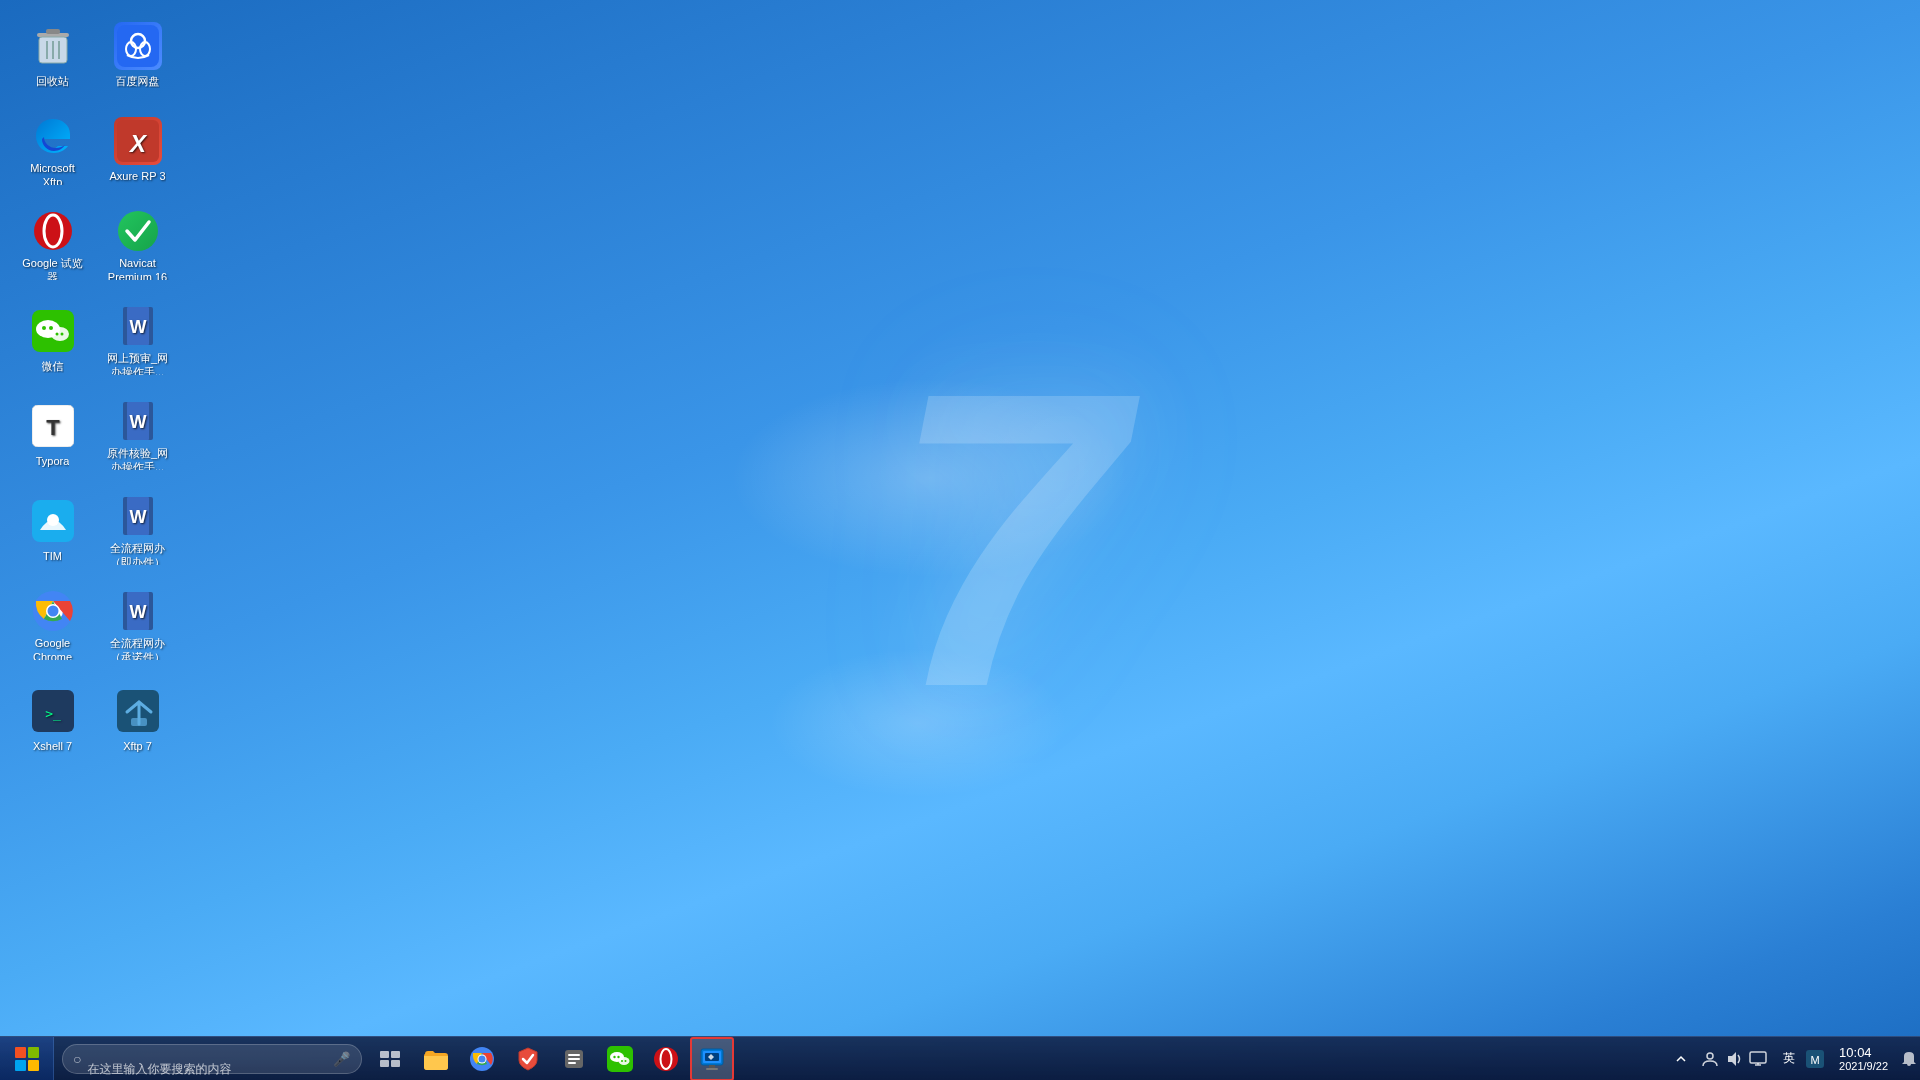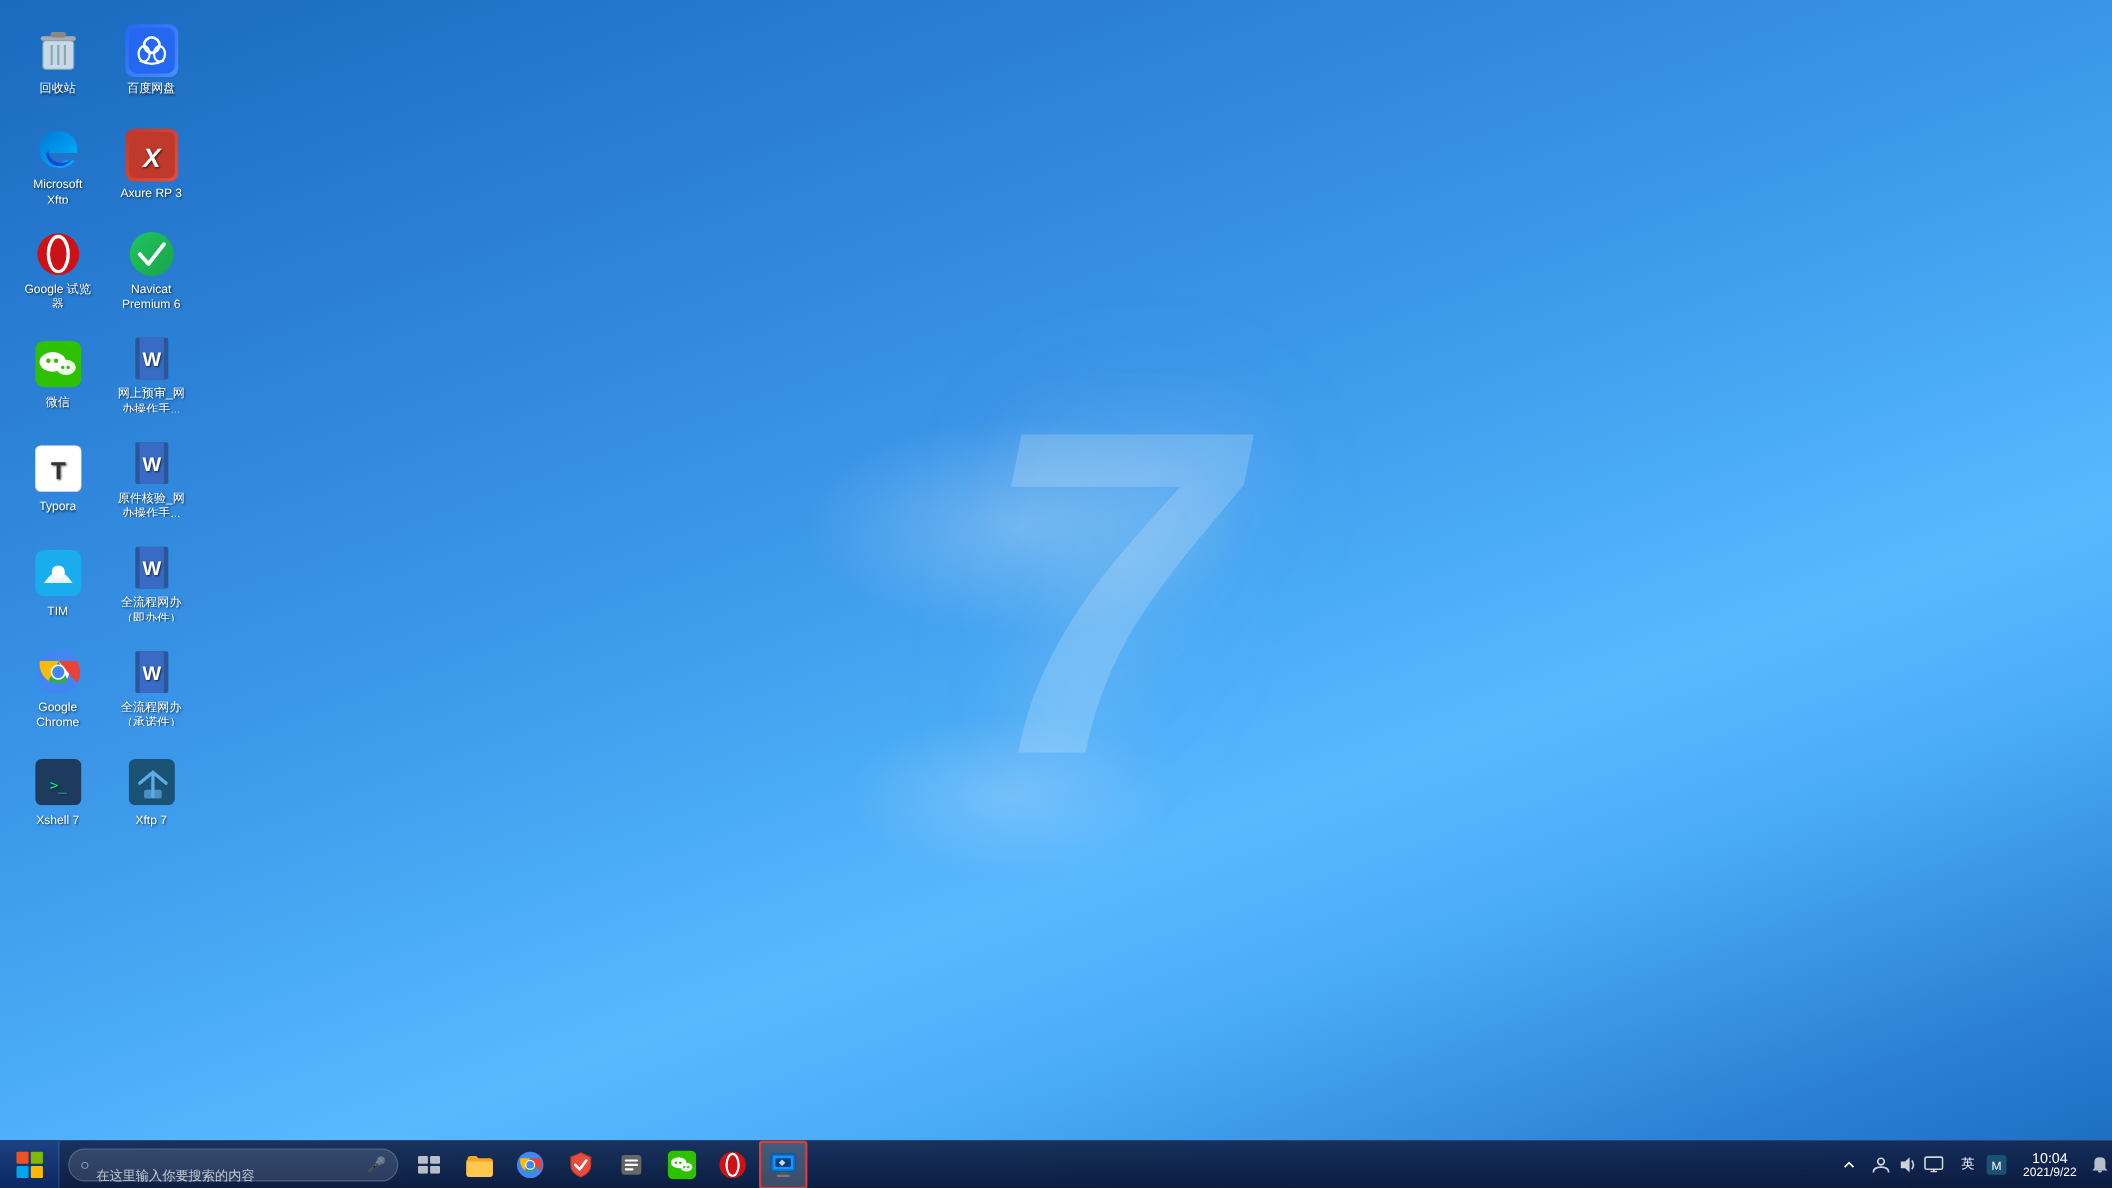--- a/index.html
+++ b/index.html
@@ -264,21 +264,21 @@
       height: 44px;
       display: flex;
       align-items: center;
       justify-content: center;
       cursor: pointer;
     }
 
     #clock {
       display: flex;
       flex-direction: column;
-      align-items: center;
+      align-items: flex-start;
       justify-content: center;
       padding: 0 10px;
       height: 44px;
       cursor: pointer;
       color: white;
     }
     #clock .time { font-size: 13px; font-weight: 500; }
     #clock .date { font-size: 11px; }
 
     #notification-area {
@@ -368,21 +368,21 @@
           <defs>
             <linearGradient id="navGrad" x1="0%" y1="0%" x2="100%" y2="100%">
               <stop offset="0%" stop-color="#22c55e"></stop>
               <stop offset="100%" stop-color="#16a34a"></stop>
             </linearGradient>
           </defs>
           <circle cx="21" cy="21" r="20" fill="url(#navGrad)"></circle>
           <path d="M10 21 L18 30 L32 12" stroke="white" stroke-width="3.5" fill="none" stroke-linecap="round" stroke-linejoin="round"></path>
         </svg>
       </div>
-      <span class="icon-label">Navicat Premium 6</span>
+      <span class="icon-label">Navicat Premium 16</span>
     </div>
 
     <div class="desktop-icon">
       <div class="icon-img icon-wechat">
         <svg width="42" height="42" viewBox="0 0 42 42">
           <rect width="42" height="42" rx="8" fill="#2dc100"></rect>
           <ellipse cx="16" cy="19" rx="12" ry="9" fill="white"></ellipse>
           <circle cx="12" cy="18" r="2" fill="#2dc100"></circle>
           <circle cx="19" cy="18" r="2" fill="#2dc100"></circle>
           <ellipse cx="28" cy="24" rx="9" ry="7" fill="rgba(255,255,255,0.9)"></ellipse>

